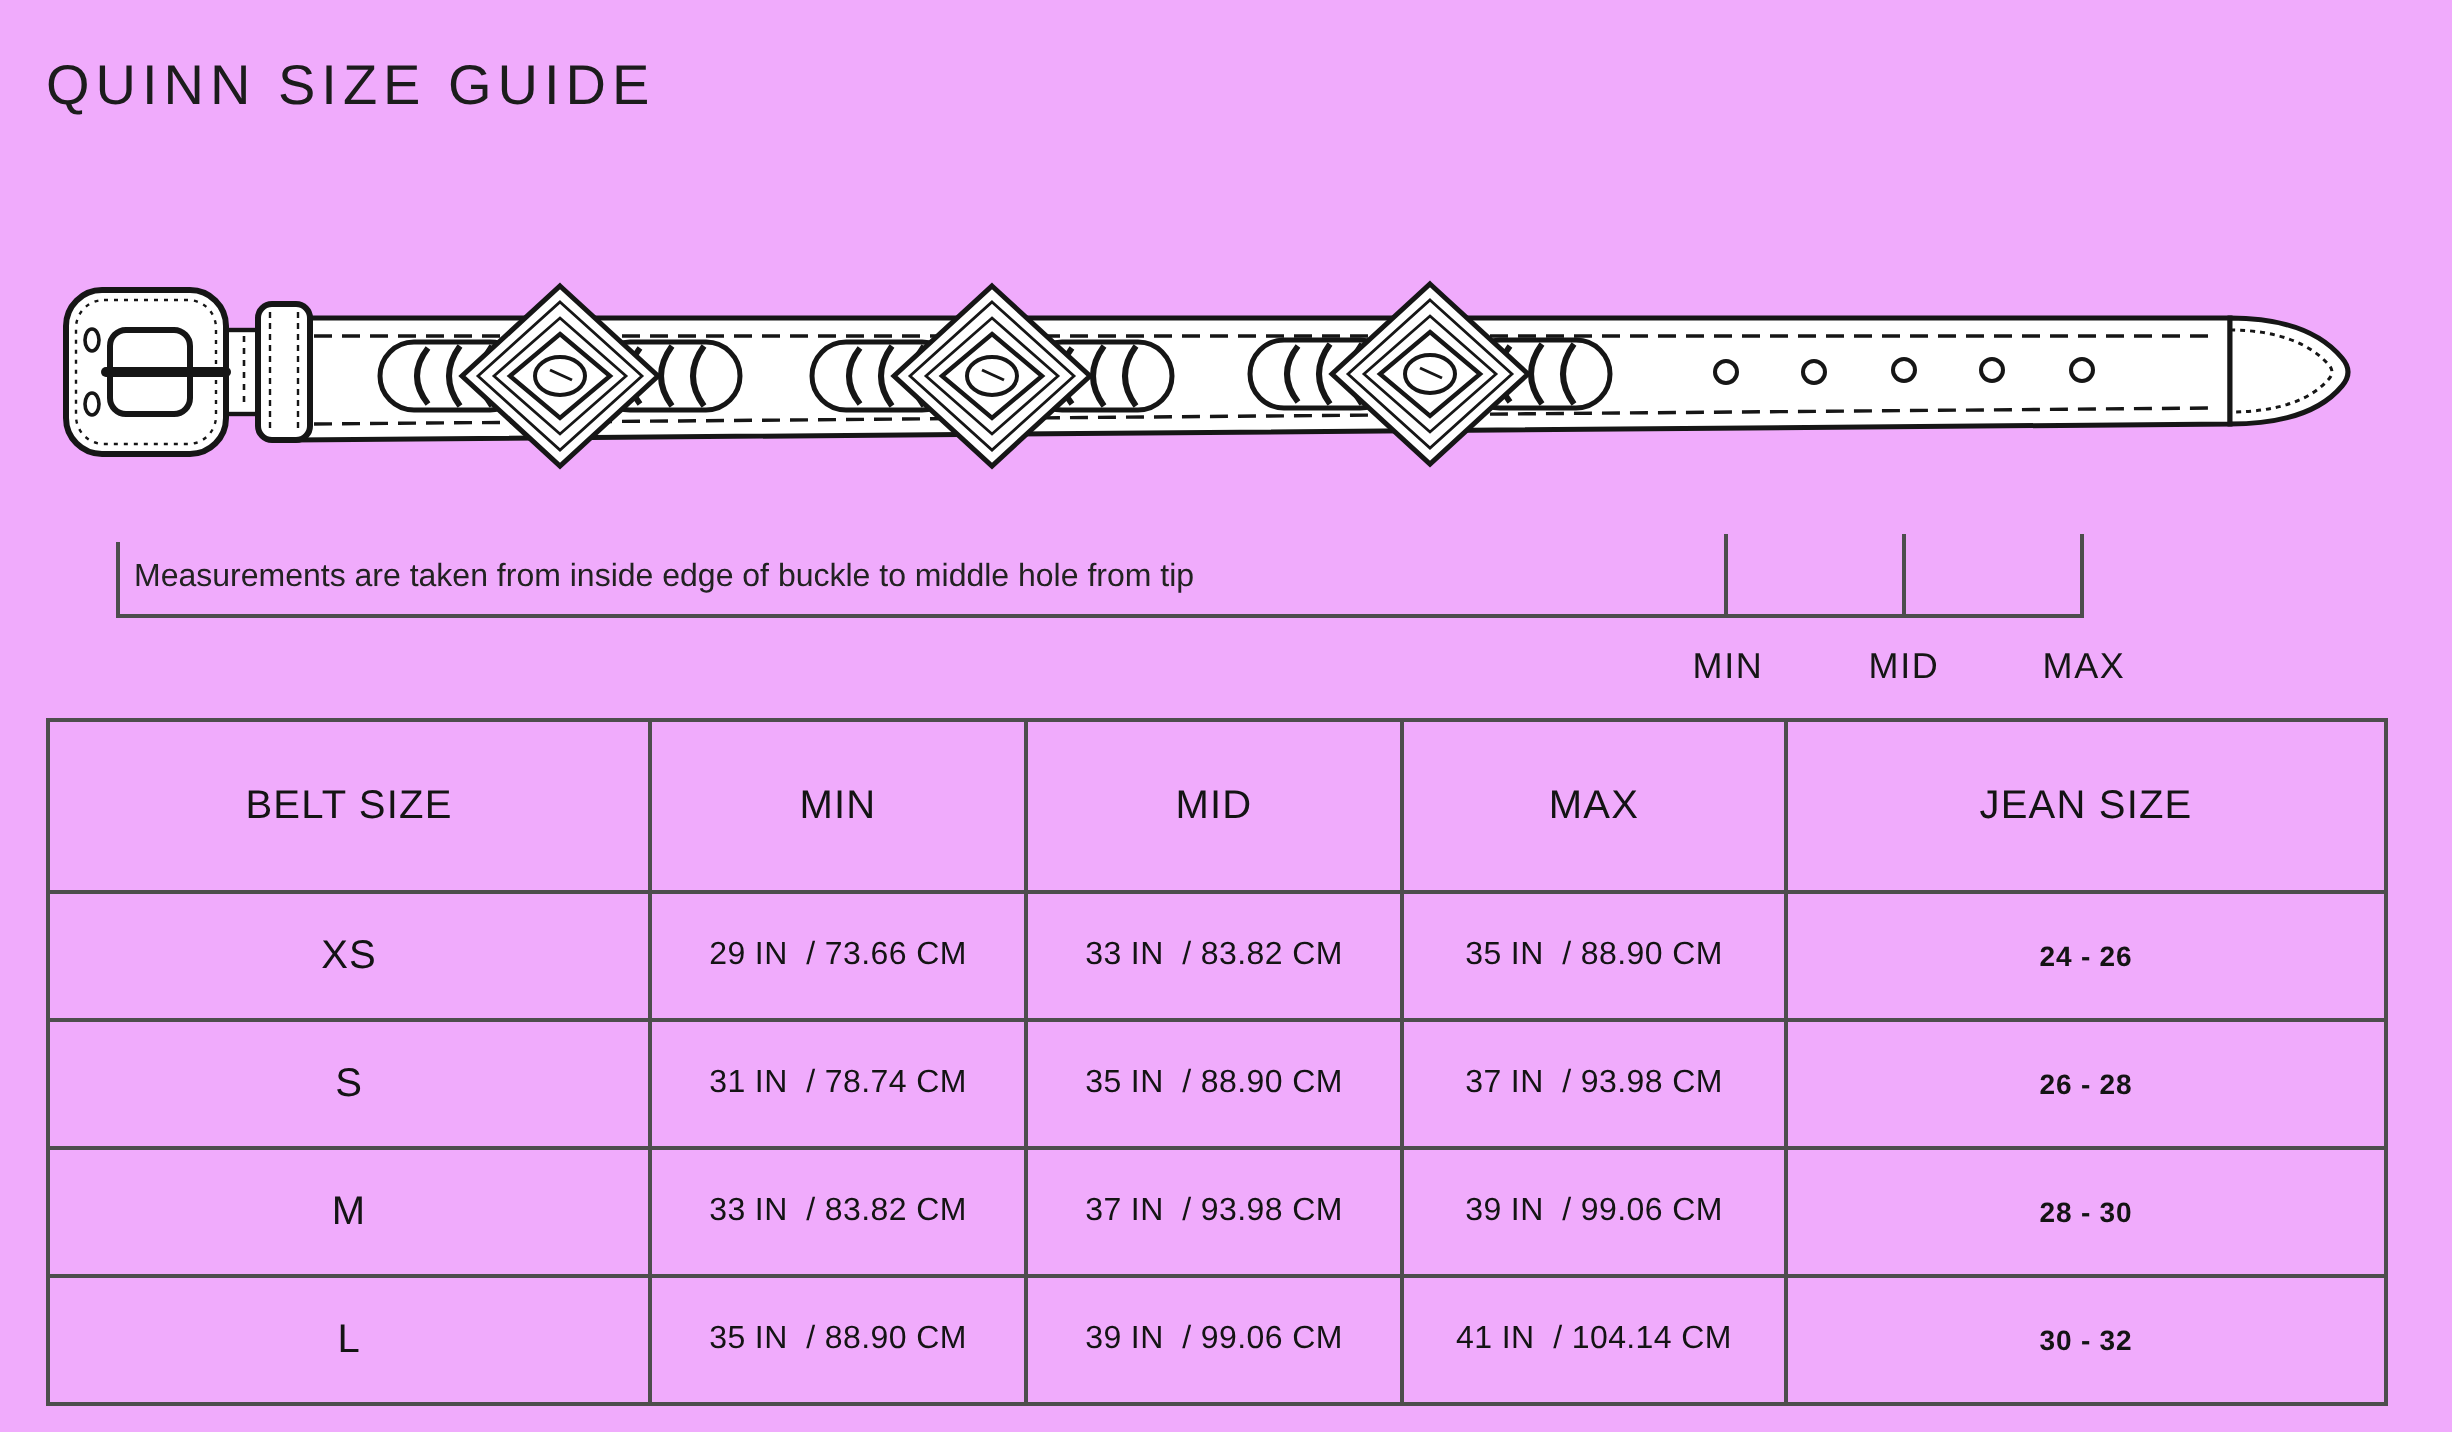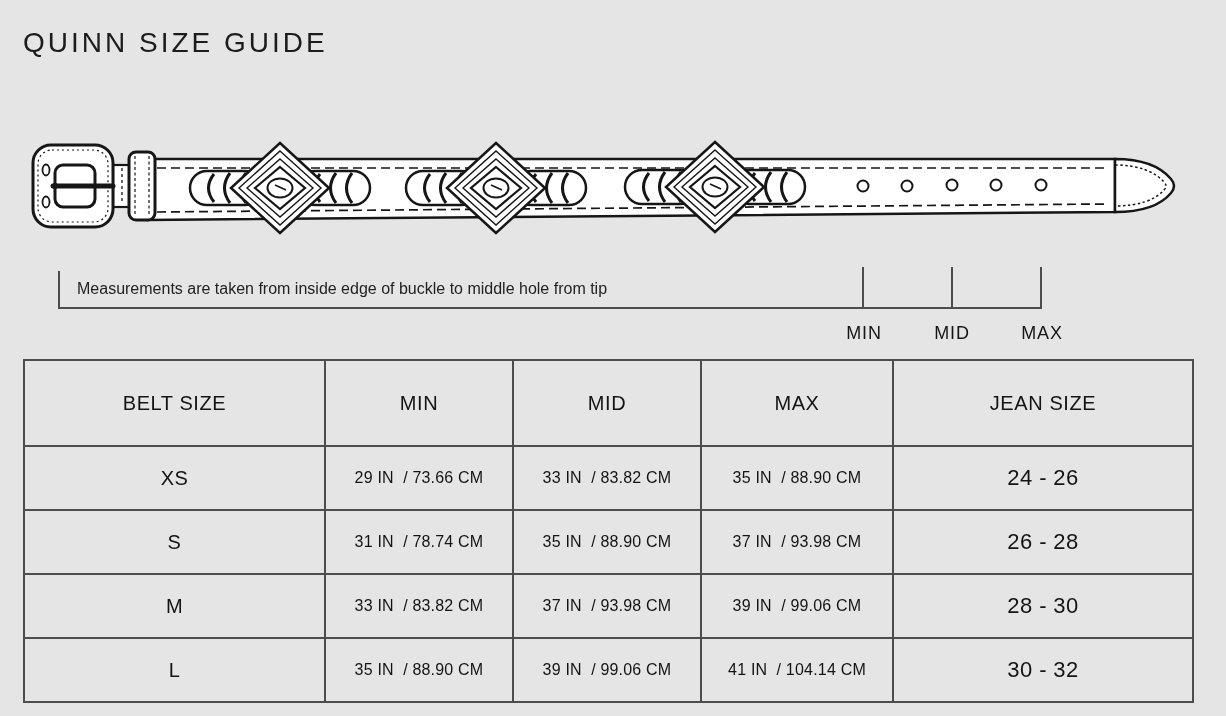--- a/index.html
+++ b/index.html
@@ -1,19 +1,19 @@
 <!DOCTYPE html>
 <html><head>
 <meta charset="utf-8">
 <style>
   html,body{margin:0;padding:0;background:#ffffff;}
   .page{
     position:relative;
     width:1226px;height:716px;
-    background:#e5e5e5;
+    background:#f0abfc;
     font-family:"Liberation Sans", sans-serif;
     color:#161616;
     overflow:hidden;
   }
   .abs{position:absolute;}
   .title{
     left:23px;top:27px;
     font-size:28px;
     letter-spacing:3px;
     font-weight:400;
@@ -24,21 +24,21 @@
     font-size:20px;
     letter-spacing:0.2px;
     color:#1c1c1c;
   }
   .belt-wrap{left:25px;top:135px;width:1155px;height:105px;}
   .note-box{
     left:58px;top:271px;width:984px;height:38px;
     border-left:2px solid #4d4d4d;
     border-bottom:2px solid #4d4d4d;
     display:flex;align-items:center;
-    padding-left:17px;
+    padding-left:7px;
     box-sizing:border-box;
     font-size:16px;
     color:#222222;
   }
   .tick{
     top:267px;height:42px;width:0;
     border-left:2px solid #4d4d4d;
   }
   .bracket-label{
     top:323px;width:90px;
@@ -64,21 +64,21 @@
   }
   table.size-table thead tr{height:86px;}
   table.size-table tbody tr{height:64px;}
   table.size-table th{
     font-size:20px;
     font-weight:400;
     letter-spacing:0.6px;
   }
   td.size-cell{font-size:20px;letter-spacing:0.5px;padding-top:6px;}
   td.val-cell{font-size:16px;letter-spacing:0.2px;padding-top:4px;}
-  td.jean-cell{font-size:22px;letter-spacing:0.4px;padding-top:8px;}
+  td.jean-cell{font-size:14px;letter-spacing:0.4px;padding-top:8px;font-weight:bold;}
   svg .ln{stroke:#161616;fill:none;}
   svg .fw{stroke:#161616;fill:#ffffff;}
 </style>
 </head>
 <body>
 
 <div class="page">
 
   <div class="abs title">QUINN SIZE GUIDE</div>
 

